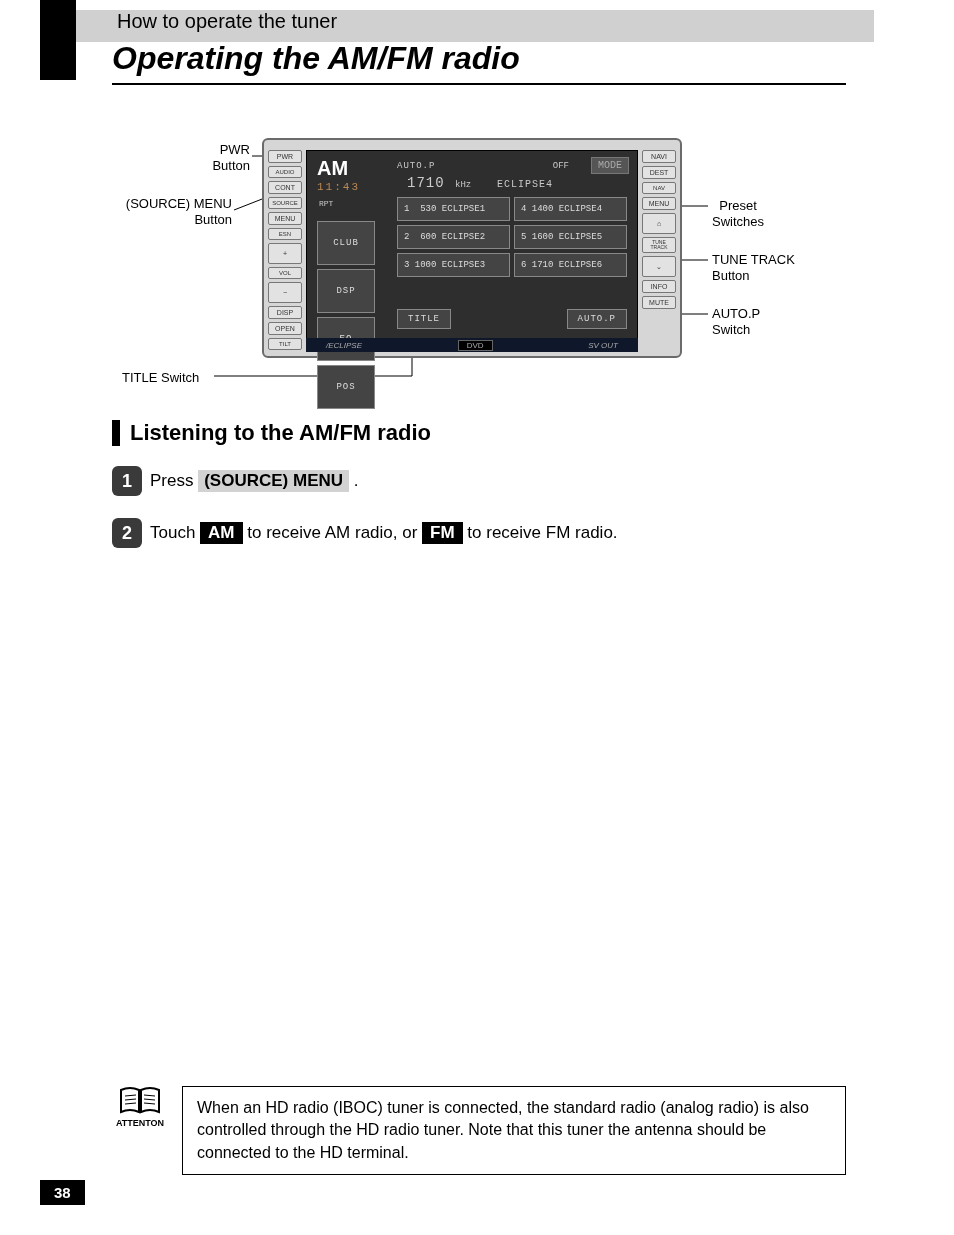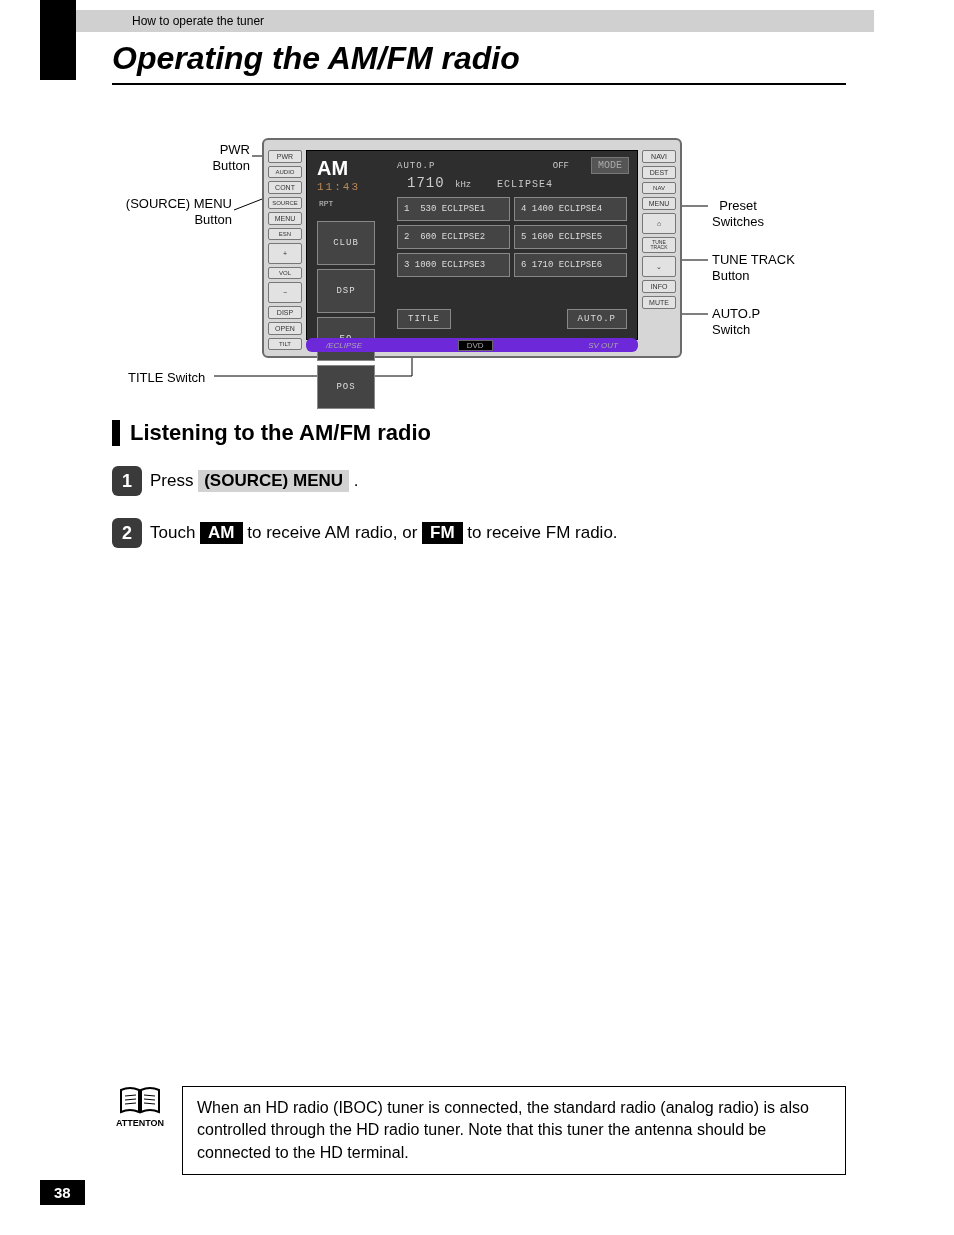--- a/index.html
+++ b/index.html
@@ -14,24 +14,24 @@
   }
   .tab-block {
     position: absolute;
     left: 40px; top: 0;
     width: 36px; height: 80px;
     background: #000;
   }
   .breadcrumb-bar {
     position: absolute;
     left: 76px; right: 80px; top: 10px;
-    height: 22px;
+    height: 32px;
     background: #d0d0d0;
-    font-size: 12px;
-    padding-left: 56px;
+    font-size: 20px;
+    padding-left: 41px;
     line-height: 22px;
   }
   .title {
     position: absolute;
     left: 112px; right: 108px; top: 40px;
     font-size: 32px;
     font-weight: bold;
     font-style: italic;
     border-bottom: 2px solid #000;
     padding-bottom: 6px;
@@ -103,23 +103,23 @@
   .hard-col-l { left:4px; }
   .hard-col-r { right:4px; }
   .hard-btn {
     border:1px solid #777; background:#e2e2e2; color:#333;
     font-size:7px; text-align:center; padding:2px 0; border-radius:2px;
     line-height:1;
   }
   .hard-btn.tall { padding:6px 0; }
   .brand-strip {
     position:absolute; left:42px; right:42px; bottom:4px; height:14px;
-    background:#6d28d9; color:#aaa; font-size:8px;
+    background:#0f172a; color:#aaa; font-size:8px;
     display:flex; align-items:center; justify-content:space-between;
-    padding:0 20px; font-style:italic;border-radius:6px;
+    padding:0 20px; font-style:italic;
   }
   .brand-strip span:nth-child(2){ background:#000; border:1px solid #666; padding:0 8px; font-style:normal;}
   
   .callout { position:absolute; font-size:13px; line-height:1.2; }
   .svg-lines { position:absolute; inset:0; pointer-events:none; }
 
   
   .section-h {
     position:absolute; left:112px; top:420px;
     font-size:22px; font-weight:bold;
@@ -172,21 +172,21 @@
 </div>
 
 <h1 class="title">Operating the AM/FM radio</h1>
 
 <div class="diagram">
 
   <div class="callout" style="left:68px; top:12px; text-align:right; width:70px; white-space:pre-line;">PWR
 Button</div>
   <div class="callout" style="left:0; top:66px; text-align:right; width:120px; white-space:pre-line;">(SOURCE) MENU
 Button</div>
-  <div class="callout" style="left:16px; top:240px;">TITLE Switch</div>
+  <div class="callout" style="left:10px; top:240px;">TITLE Switch</div>
   <div class="callout" style="left:600px; top:68px; white-space:pre-line;text-align:center;">Preset
 Switches</div>
   <div class="callout" style="left:600px; top:122px; white-space:pre-line;">TUNE TRACK
 Button</div>
   <div class="callout" style="left:600px; top:176px; white-space:pre-line;">AUTO.P
 Switch</div>
 
   <svg class="svg-lines" width="730" height="260">
     <g stroke="#000" stroke-width="1" fill="none">
       <line x1="140" y1="26" x2="168" y2="26"></line>

